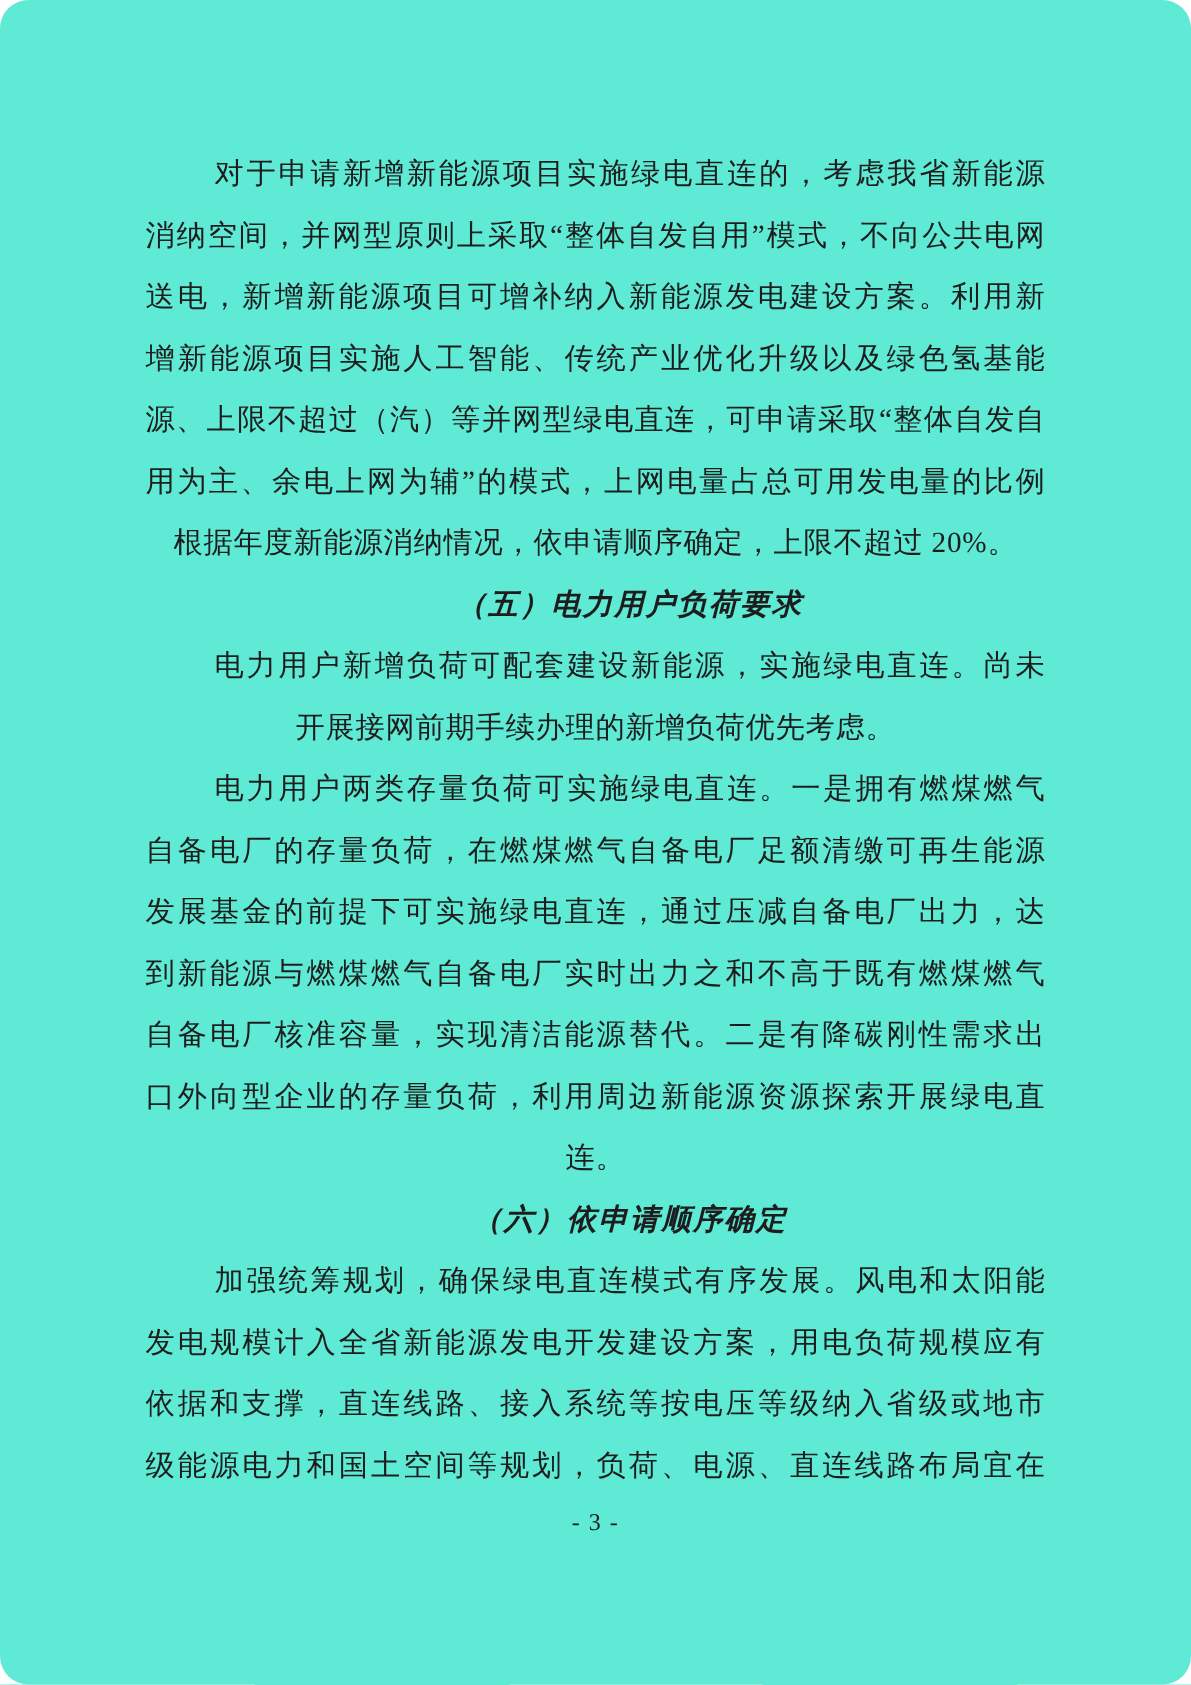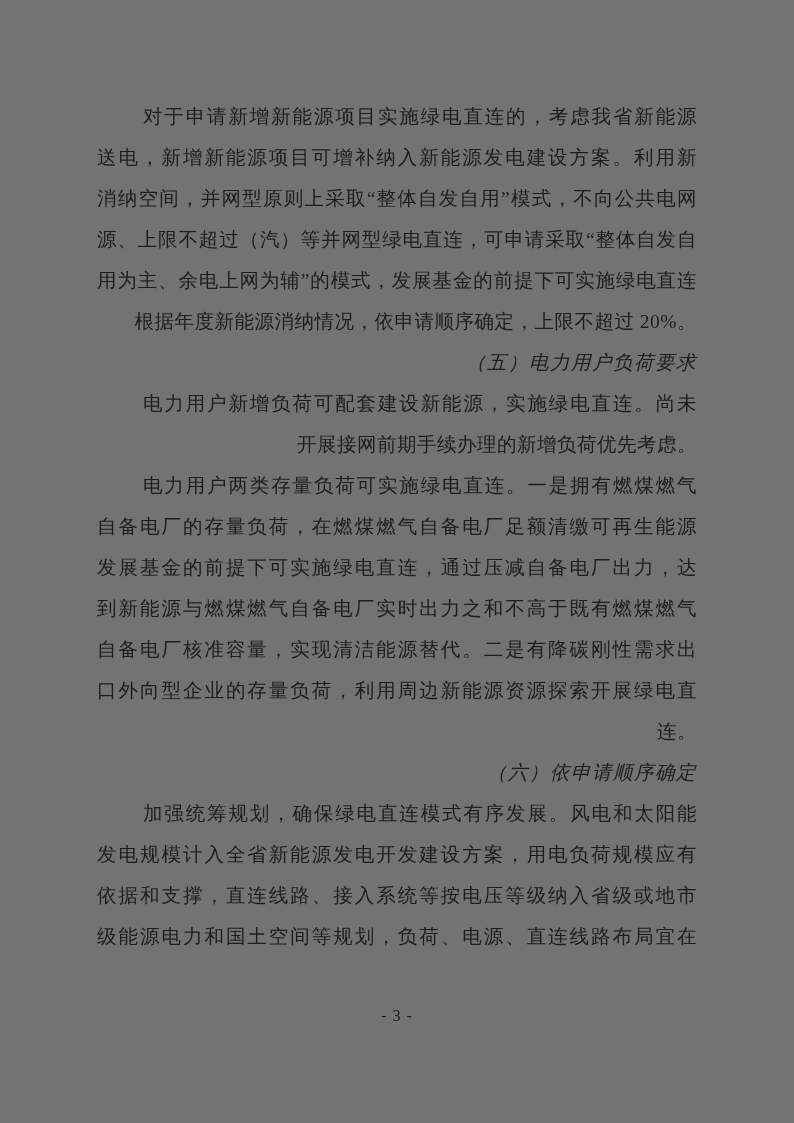--- a/index.html
+++ b/index.html
@@ -11,74 +11,77 @@
     height: 1123px;
     background: #ffffff;
     position: relative;
     overflow: hidden;
     font-family: "Liberation Serif", "DejaVu Serif", serif;
     color: #1d1d1d;
   }
   .page {
     position: absolute;
     inset: 0;
-    background: #737373;
+    background: #5eead4;
+    border-radius: 19px;
   }
   .text-block {
     position: absolute;
     left: 97px;
     top: 96px;
     width: 600px;
   }
   .line {
     width: 600px;
     height: 41px;
     line-height: 41px;
     font-size: 19.5px;
     letter-spacing: 0.5px;
     white-space: nowrap;
-    text-align: right;
+    text-align: center;
     color: #1d1d1d;
   }
   .line.fill {
     white-space: normal;
     text-align: justify;
     text-align-last: justify;
     text-justify: inter-character;
   }
   .line.indent {
     text-indent: 46px;
   }
   .line.heading {
     font-style: italic;
     letter-spacing: 1.5px;
+    font-weight: bold;
   }
   .page-number {
     position: absolute;
     left: 97px;
     top: 997px;
     width: 600px;
     height: 38px;
     line-height: 38px;
     text-align: center;
     font-size: 16px;
     letter-spacing: 1px;
     color: #1d1d1d;
   }
 </style>
 </head>
 <body>
 
 <div class="page">
   <div class="text-block">
       <div class="line indent fill">对于申请新增新能源项目实施绿电直连的，考虑我省新能源</div>
+      <div class="line fill">消纳空间，并网型原则上采取“整体自发自用”模式，不向公共电网</div>
       <div class="line fill">送电，新增新能源项目可增补纳入新能源发电建设方案。利用新</div>
-      <div class="line fill">消纳空间，并网型原则上采取“整体自发自用”模式，不向公共电网</div>
+      <div class="line fill">增新能源项目实施人工智能、传统产业优化升级以及绿色氢基能</div>
       <div class="line fill">源、上限不超过（汽）等并网型绿电直连，可申请采取“整体自发自</div>
-      <div class="line fill">用为主、余电上网为辅”的模式，发展基金的前提下可实施绿电直连</div>
+      <div class="line fill">用为主、余电上网为辅”的模式，上网电量占总可用发电量的比例</div>
       <div class="line">根据年度新能源消纳情况，依申请顺序确定，上限不超过 20%。</div>
       <div class="line heading indent">（五）电力用户负荷要求</div>
       <div class="line indent fill">电力用户新增负荷可配套建设新能源，实施绿电直连。尚未</div>
       <div class="line">开展接网前期手续办理的新增负荷优先考虑。</div>
       <div class="line indent fill">电力用户两类存量负荷可实施绿电直连。一是拥有燃煤燃气</div>
       <div class="line fill">自备电厂的存量负荷，在燃煤燃气自备电厂足额清缴可再生能源</div>
       <div class="line fill">发展基金的前提下可实施绿电直连，通过压减自备电厂出力，达</div>
       <div class="line fill">到新能源与燃煤燃气自备电厂实时出力之和不高于既有燃煤燃气</div>
       <div class="line fill">自备电厂核准容量，实现清洁能源替代。二是有降碳刚性需求出</div>
       <div class="line fill">口外向型企业的存量负荷，利用周边新能源资源探索开展绿电直</div>

